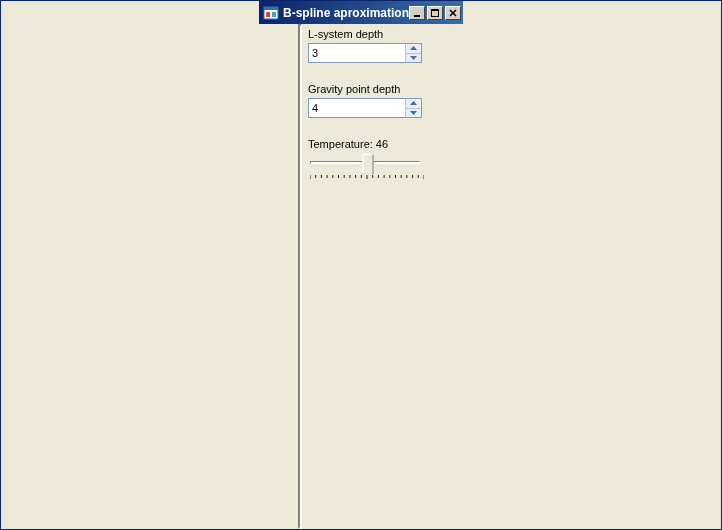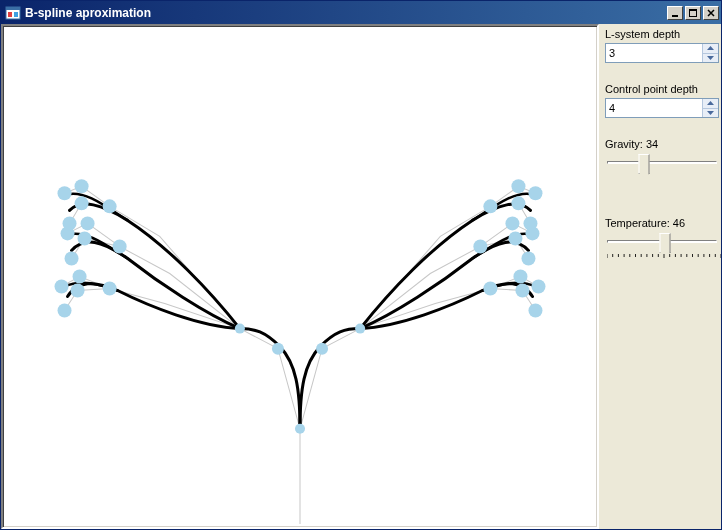--- a/index.html
+++ b/index.html
@@ -10,20 +10,21 @@
     background: #ece9d8;
     overflow: hidden;
   }
   .window {
     width: 722px;
     height: 530px;
     background: #ece9d8;
     border: 1px solid #0a246a;
     display: flex;
     flex-direction: column;
+    align-items: center;
   }
   .titlebar {
     height: 23px;
     background: linear-gradient(to right, #0a246a, #3a6ea5);
     color: #fff;
     display: flex;
     align-items: center;
     padding: 0 2px 0 4px;
     flex-shrink: 0;
   }
@@ -313,45 +314,38 @@
             <div class="spin">
                 <svg width="7" height="4">
                   <path d="M0 0 L3.5 4 L7 0 Z" fill="#4a6a9d"></path>
                 </svg>
               </div>
           </div>
         </div>
       </div>
 
       <div class="field">
-        <label>Control point depth</label>
+        <label>Gravity point depth</label>
         <div class="numeric">
           <input type="text" value="4" style="">
           <div class="spinners">
             <div class="spin">
                 <svg width="7" height="4">
                   <path d="M0 4 L3.5 0 L7 4 Z" fill="#4a6a9d"></path>
                 </svg>
               </div>
             <div class="spin">
                 <svg width="7" height="4">
                   <path d="M0 0 L3.5 4 L7 0 Z" fill="#4a6a9d"></path>
                 </svg>
               </div>
           </div>
         </div>
       </div>
 
-      <div class="field slider-field">
-        <label>Gravity: 34</label>
-        <div class="slider-wrap">
-          <div class="slider-track"></div>
-          <div class="slider-thumb" id="gravity-thumb" style="left: 39.4px;"></div>
-        </div>
-      </div>
 
       <div class="field slider-field">
         <label>Temperature: 46</label>
         <div class="slider-wrap">
           <div class="slider-track"></div>
           <div class="slider-thumb" id="temperature-thumb" style="left: 60.3px;"></div>
           <svg class="slider-ticks" width="100%" height="4" preserveAspectRatio="none" viewBox="0 0 100 4">
             <g stroke="#000" stroke-width="0.8">
               <line x1="0" y1="0" x2="0" y2="4"></line>
                 <line x1="5" y1="0" x2="5" y2="3"></line>

